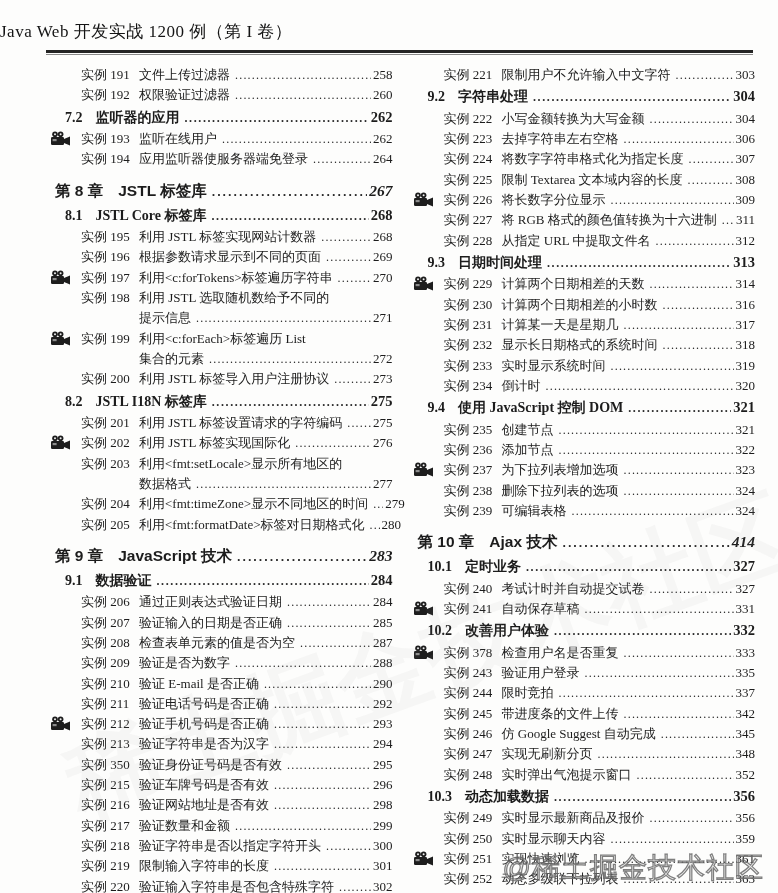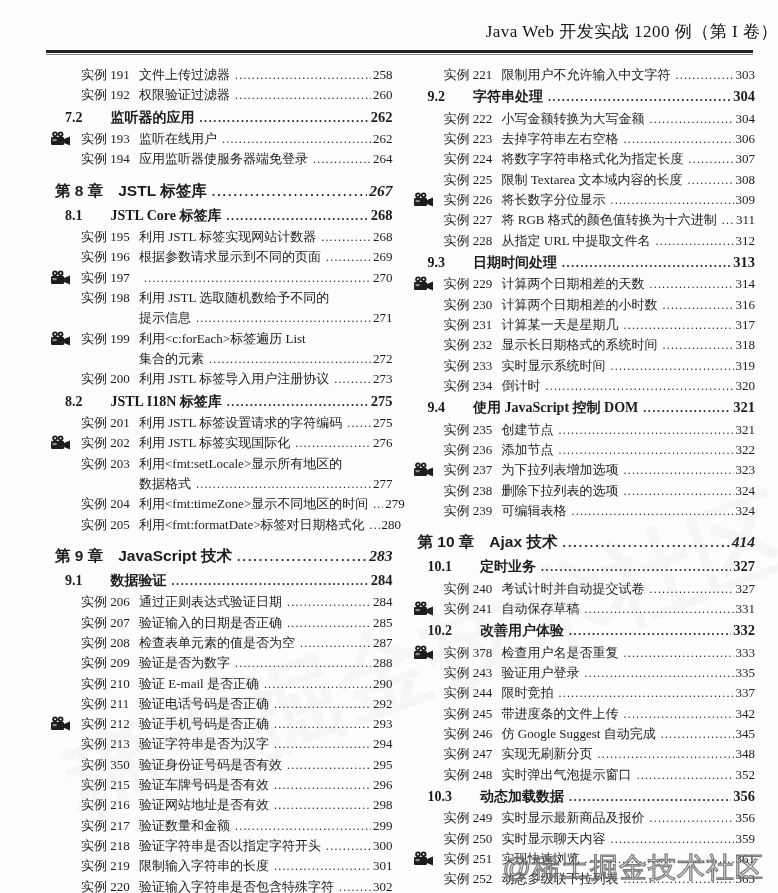--- a/index.html
+++ b/index.html
@@ -1,29 +1,29 @@
 <!DOCTYPE html>
 <html><head>
 <meta charset="utf-8">
 <style>
   html,body{margin:0;padding:0;width:778px;height:893px;overflow:hidden;
     background:#fbfbfa;font-family:"Liberation Serif","DejaVu Serif",serif;color:#1c1c1c;}
   .page{position:relative;width:778px;height:893px;background:#fdfdfc;}
   
-  .header-title{padding-top:20px;text-align:right;font-size:17px;letter-spacing:.5px;color:#141414;}
+  .header-title{padding-top:20px;text-align:left;font-size:17px;letter-spacing:.5px;color:#141414;}
   .header-rule{margin:7px 25px 0 46px;border-top:3px solid #242424;border-bottom:1px solid #8a8a8a;height:1px;}
   
   .columns{display:flex;gap:15px;padding:10px 23px 0 45px;}
   .col{flex:1;min-width:0;}
   .row{position:relative;display:flex;align-items:baseline;line-height:20.3px;font-size:13px;}
   .row.example{padding-left:36px;}
   .row.example .label{display:inline-block;width:52px;margin-right:6px;white-space:nowrap;flex:none;}
   .row.example.cont{padding-left:94px;}
   .row.section{padding-left:20px;font-weight:bold;font-size:14px;line-height:22.5px;}
-  .row.section .label{margin-right:28px;flex:none;}
+  .row.section .label{margin-right:13px;flex:none;}
   .row.chapter{padding-left:10px;font-weight:bold;font-size:15.5px;line-height:24px;
     font-family:"Liberation Sans","DejaVu Sans",sans-serif;}
   .row.chapter .label{margin-right:15px;flex:none;}
   .row.gap{margin-top:9px;}
   .title{white-space:nowrap;flex:none;}
   .dots{flex:1;overflow:hidden;white-space:nowrap;min-width:10px;margin:0 2px 0 5px;}
   .dots::after{content:"....................................................................................................................................................................................";
     font-size:12px;letter-spacing:1.2px;color:#2a2a2a;}
   .section .dots::after{font-weight:bold;letter-spacing:1.6px;}
   .chapter .dots::after{font-weight:bold;font-size:12.5px;letter-spacing:2px;}
@@ -129,20 +129,21 @@
         <circle cx="5" cy="3.2" r="2.8" fill="#1d1d1d"></circle>
         <circle cx="10.6" cy="3.2" r="2.8" fill="#1d1d1d"></circle>
         <circle cx="5" cy="3.2" r="1" fill="#efefef"></circle>
         <circle cx="10.6" cy="3.2" r="1" fill="#efefef"></circle>
         <rect x="1" y="6" width="13" height="8" rx="1.2" fill="#1d1d1d"></rect>
         <polygon points="14,8 20,5.5 20,14.5 14,12" fill="#1d1d1d"></polygon>
         <rect x="2.6" y="8" width="4" height="2.2" fill="#e8e8e8" opacity="0.55"></rect>
       </svg>
     </span>
     <span class="label">实例 197</span>
+    <span class="title">利用&lt;c:forTokens&gt;标签遍历字符串</span>
     <span class="dots"></span>
     <span class="page-num">270</span>
   </div>
         <div class="row example">
 
     <span class="label">实例 198</span>
     <span class="title">利用 JSTL 选取随机数给予不同的</span>
 
   </div>
         <div class="row example cont">

